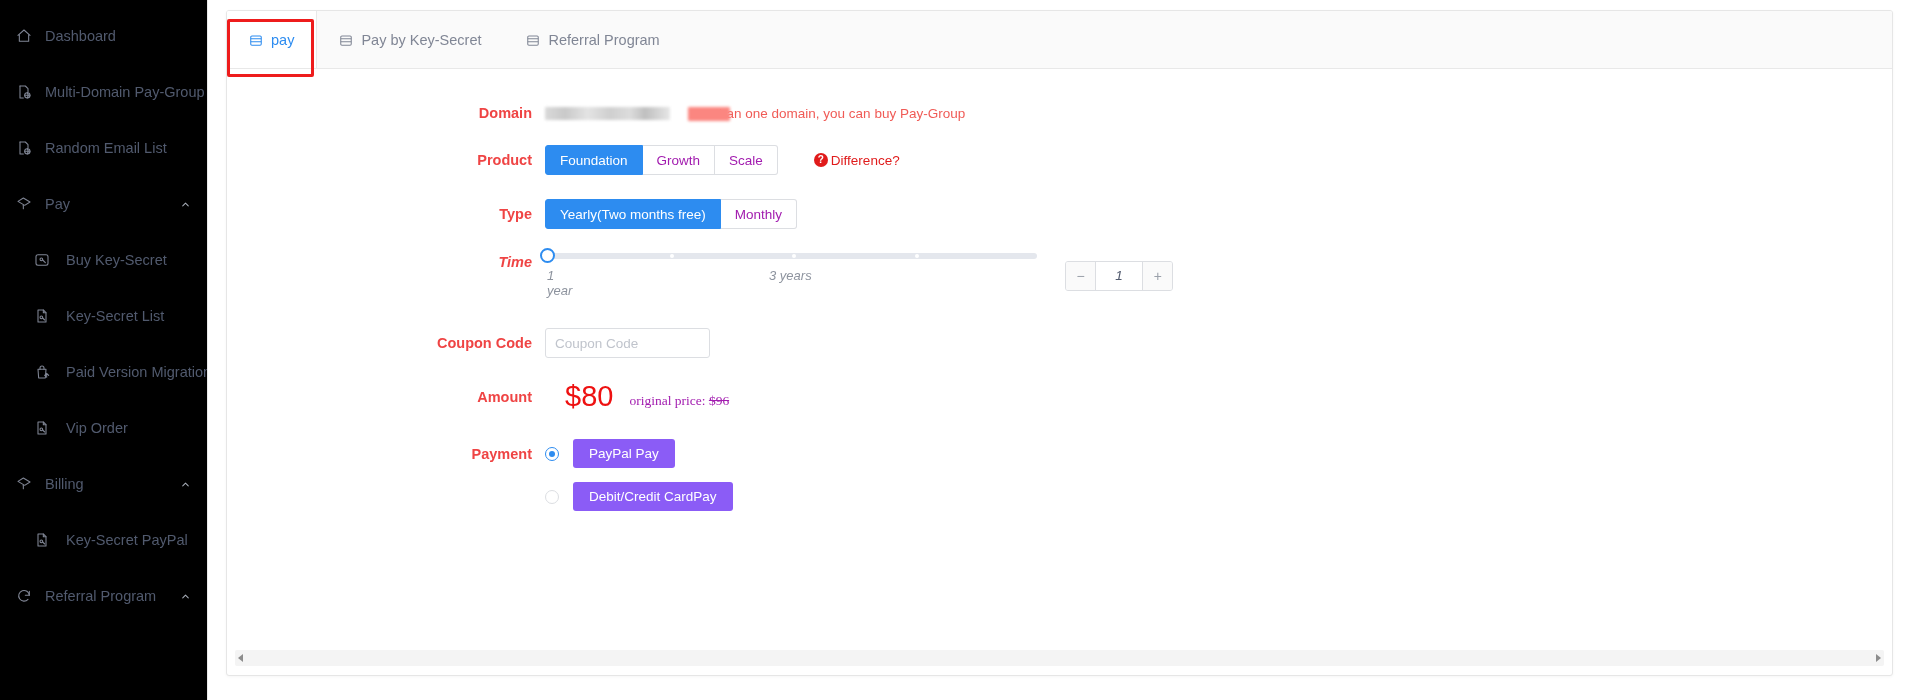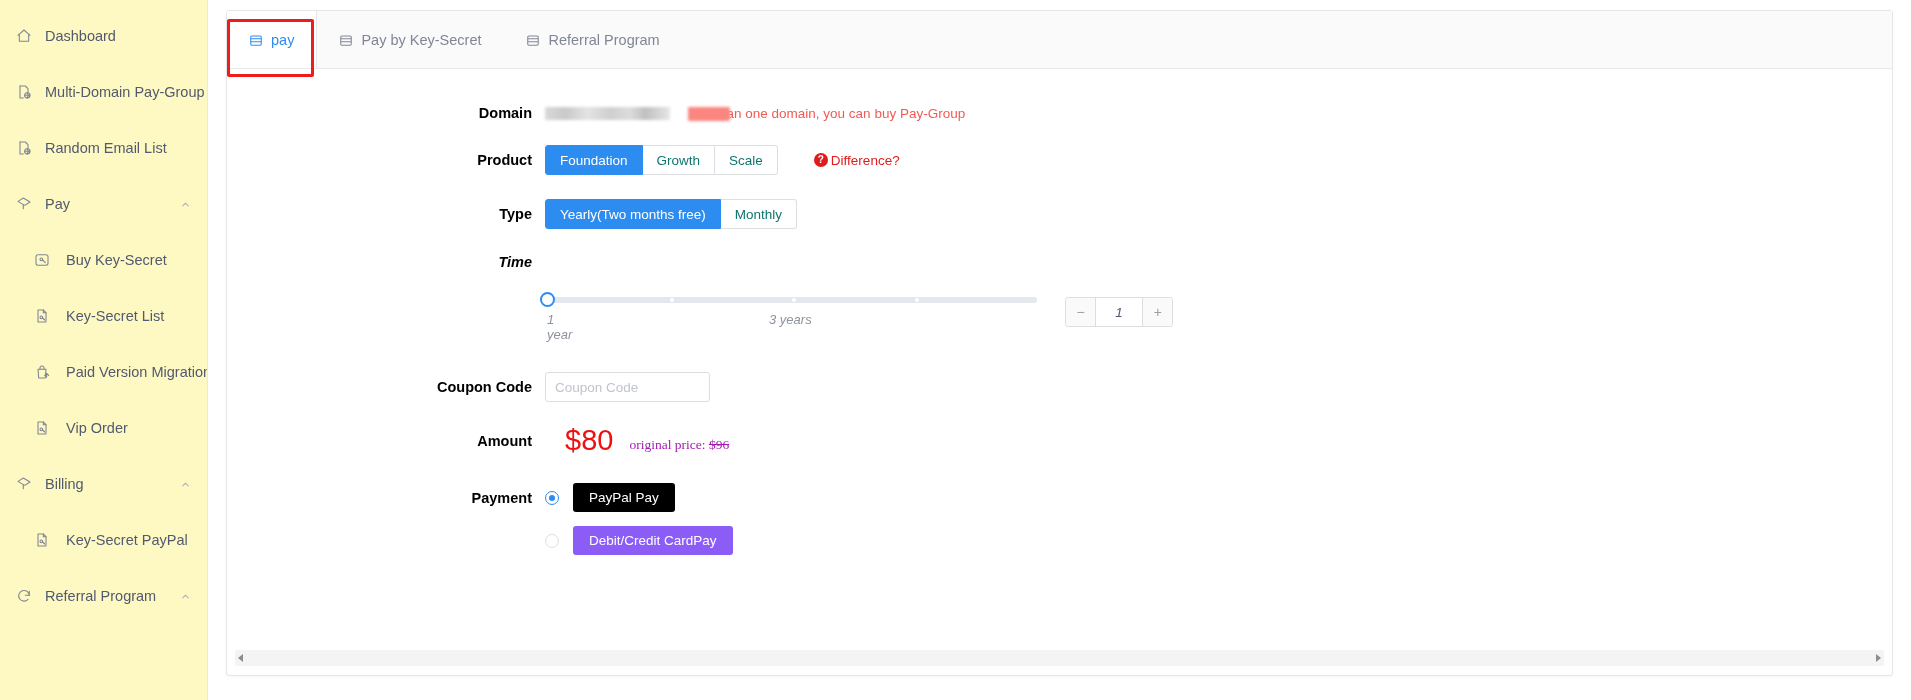--- a/index.html
+++ b/index.html
@@ -8,21 +8,21 @@
     background: #ffffff;
     font-family: "Liberation Sans", sans-serif;
     overflow: hidden;
   }
   #app { display: flex; width: 1911px; height: 700px; }
 
   
   .sidebar {
     width: 208px; flex: 0 0 208px;
     height: 700px;
-    background: #fef9c3;
+    background: #000000;
     border-right: 1px solid #e8e8e8;
     padding-top: 8px;
     overflow: hidden;
     position: relative;
   }
   .nav-item {
     display: flex; align-items: center;
     height: 56px;
     padding-left: 14px;
     color: #515a6e;
@@ -112,21 +112,21 @@
   .frow {
     display: flex; align-items: center;
     margin-bottom: 24px;
   }
   .flabel {
     width: 318px; flex: 0 0 318px;
     text-align: right;
     padding-right: 13px;
     font-size: 14.5px;
     font-weight: bold;
-    color: #000000;
+    color: #ef4444;
   }
   .fcontrol { display: flex; align-items: center; }
 
   
   .redacted {
     width: 125px; height: 13px;
     background: linear-gradient(90deg,#d9d9d9 0%,#c9c9c9 16%,#e3e3e3 34%,#cfcfcf 52%,#dcdcdc 68%,#bfbfbf 80%,#e6e6e6 100%);
     filter: blur(1.4px);
     border-radius: 1px;
   }
@@ -146,21 +146,21 @@
     border-radius: 1px;
   }
 
   
   .btngroup { display: flex; }
   .btngroup .gbtn {
     height: 30px;
     padding: 0 14px;
     display: flex; align-items: center; justify-content: center;
     font-size: 13.5px;
-    color: #0f766e;
+    color: #a21caf;
     background: #fff;
     border: 1px solid #dcdee2;
     border-left-width: 0;
     cursor: pointer;
     white-space: nowrap;
   }
   .btngroup .gbtn:first-child {
     border-left-width: 1px;
     border-radius: 3px 0 0 3px;
   }
@@ -305,21 +305,21 @@
     height: 29px;
     padding: 0 16px;
     display: inline-flex; align-items: center; justify-content: center;
     border: none; border-radius: 3px;
     font-size: 13.5px;
     color: #ffffff;
     cursor: pointer;
     font-family: "Liberation Sans", sans-serif;
     white-space: nowrap;
   }
-  .paybtn.paypal { background: #000000; }
+  .paybtn.paypal { background: #8b5cf6; }
   .paybtn.card { background: #8b5cf6; }
 
   
   .hscroll {
     flex: 0 0 16px;
     height: 16px;
     margin: 0 8px 9px 8px;
     background: #f4f4f4;
     border-radius: 2px;
     display: flex; align-items: center; justify-content: space-between;
@@ -548,21 +548,21 @@
           <div class="fcontrol">
             <div class="btngroup" id="type-group">
                 <div class="gbtn sel">Yearly(Two months free)</div>
                 <div class="gbtn">Monthly</div>
               </div>
           </div>
         </div>
 
         <div class="frow" style="align-items:flex-start;margin-bottom:8px;font-style:italic;">
           <div class="flabel" style="padding-top:1px;">Time</div>
-          <div class="fcontrol" style="align-items:flex-start;margin-top:44px;">
+          <div class="fcontrol" style="align-items:center;">
             <div>
               <div class="slider">
                 <div class="dot" style="left:25%"></div>
                 <div class="dot" style="left:50%"></div>
                 <div class="dot" style="left:75%"></div>
                 <div class="handle"></div>
               </div>
               <div class="slider-ticks">
                 <span class="t1">1 year</span>
                 <span class="t2">3 years</span>

